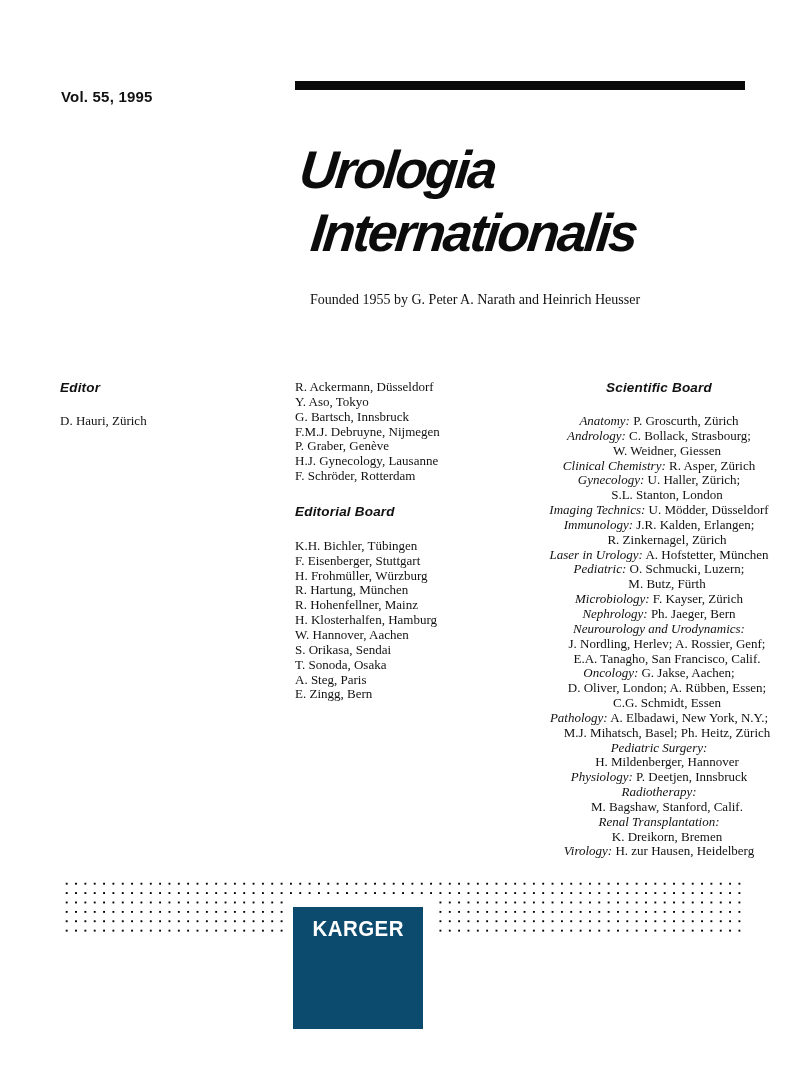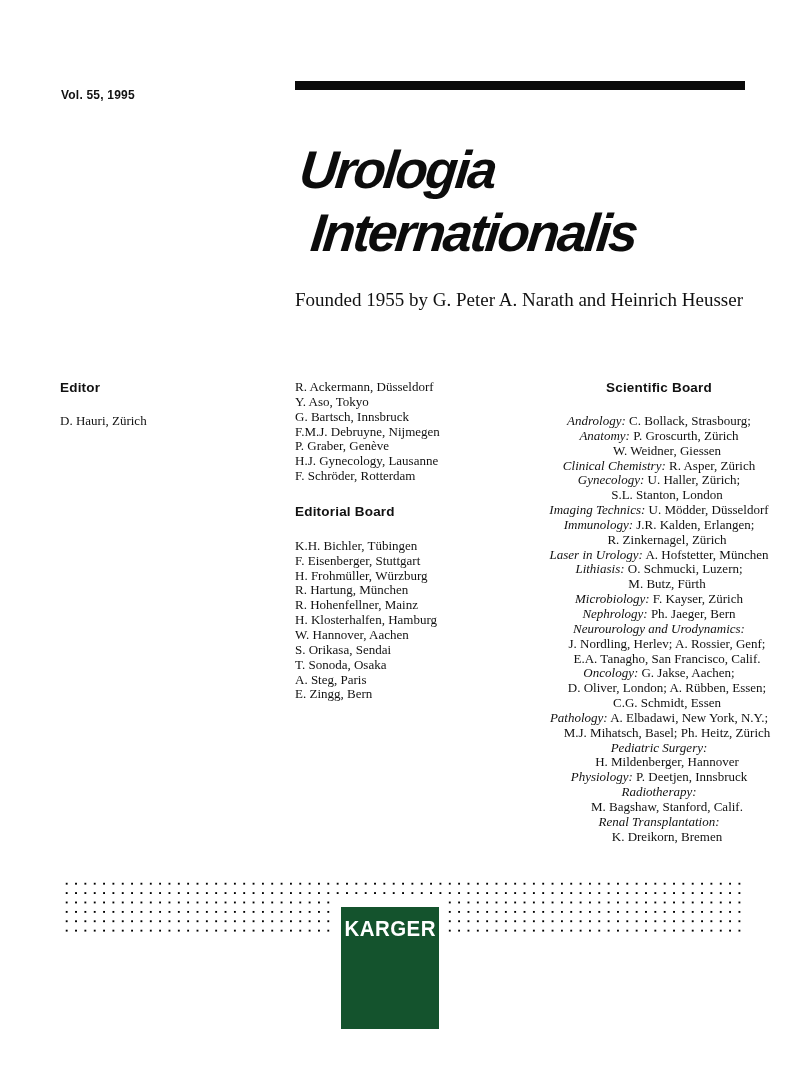--- a/index.html
+++ b/index.html
@@ -11,21 +11,21 @@
     overflow: hidden;
     font-family: "Liberation Serif", "DejaVu Serif", serif;
     color: #111111;
   }
   .volume {
     position: absolute;
     left: 61px;
     top: 88px;
     font-family: "Liberation Sans", sans-serif;
     font-weight: bold;
-    font-size: 12px;
+    font-size: 15px;
     letter-spacing: 0.2px;
   }
   .topbar {
     position: absolute;
     left: 295px;
     top: 81px;
     width: 450px;
     height: 9px;
     background: #0a0a0a;
   }
@@ -40,67 +40,67 @@
     line-height: 63px;
     letter-spacing: -2.5px;
     color: #0c0c0c;
     transform: skewX(-6deg);
     transform-origin: 0 100%;
     white-space: nowrap;
   }
   .title-line2 { margin-left: 18px; }
   .founded {
     position: absolute;
-    left: 295px;
+    left: 310px;
     top: 291px;
-    font-size: 19px;
+    font-size: 14px;
     line-height: 17.5px;
     white-space: nowrap;
   }
   .col {
     position: absolute;
     top: 380px;
     font-size: 13px;
     line-height: 14.85px;
   }
   .col-editor { left: 60px; width: 220px; }
   .col-middle { left: 295px; width: 228px; }
   .col-right  { left: 530px; width: 258px; text-align: center; }
   .col-heading {
     font-family: "Liberation Sans", sans-serif;
     font-weight: bold;
     font-size: 13.5px;
     line-height: 16px;
     margin-bottom: 18px;
     letter-spacing: 0.2px;
+    font-style: italic;
   }
   .heading-2 { margin-top: 20px; margin-bottom: 19px; }
   .member-line, .sb-line { white-space: nowrap; }
   .sb-field { font-style: italic; }
   .sb-cont { padding-left: 16px; }
   .dotband {
     position: absolute;
     left: 60px;
     top: 876px;
     width: 686px;
     height: 61px;
     background-image: radial-gradient(circle, #000 1.1px, rgba(0,0,0,0) 1.35px);
     background-size: 9.35px 9.4px;
     background-position: 2px 3px;
   }
   .karger-box {
     position: absolute;
     left: 293px;
     top: 907px;
-    width: 98px;
+    width: 130px;
     height: 122px;
-    background: #14532d;
+    background: #0c4a6e;
     box-shadow: 0 0 0 9px #ffffff;
     text-align: center;
-    margin-left: 48px;
   }
   .karger-text {
     display: inline-block;
     margin-top: 9px;
     color: #ffffff;
     font-family: "Liberation Sans", sans-serif;
     font-weight: bold;
     font-size: 22px;
     letter-spacing: 0.5px;
     transform: scaleX(0.93);
@@ -152,49 +152,50 @@
         <div class="member-line">S. Orikasa, Sendai</div>
         <div class="member-line">T. Sonoda, Osaka</div>
         <div class="member-line">A. Steg, Paris</div>
         <div class="member-line">E. Zingg, Bern</div>
       </div>
   </div>
 
   <div class="col col-right">
     <div class="col-heading">Scientific Board</div>
     <div id="scientific-list">
+        <div class="sb-line"><span class="sb-field">Anatomy:</span> P. Groscurth, Zürich</div>
         <div class="sb-line"><span class="sb-field">Andrology:</span> C. Bollack, Strasbourg;</div>
-        <div class="sb-line"><span class="sb-field">Anatomy:</span> P. Groscurth, Zürich</div>
         <div class="sb-line sb-cont">W. Weidner, Giessen</div>
         <div class="sb-line"><span class="sb-field">Clinical Chemistry:</span> R. Asper, Zürich</div>
         <div class="sb-line"><span class="sb-field">Gynecology:</span> U. Haller, Zürich;</div>
         <div class="sb-line sb-cont">S.L. Stanton, London</div>
         <div class="sb-line"><span class="sb-field">Imaging Technics:</span> U. Mödder, Düsseldorf</div>
         <div class="sb-line"><span class="sb-field">Immunology:</span> J.R. Kalden, Erlangen;</div>
         <div class="sb-line sb-cont">R. Zinkernagel, Zürich</div>
         <div class="sb-line"><span class="sb-field">Laser in Urology:</span> A. Hofstetter, München</div>
-        <div class="sb-line"><span class="sb-field">Lithiasis:</span> O. Schmucki, Luzern;</div>
+        <div class="sb-line"><span class="sb-field">Pediatric:</span> O. Schmucki, Luzern;</div>
         <div class="sb-line sb-cont">M. Butz, Fürth</div>
         <div class="sb-line"><span class="sb-field">Microbiology:</span> F. Kayser, Zürich</div>
         <div class="sb-line"><span class="sb-field">Nephrology:</span> Ph. Jaeger, Bern</div>
         <div class="sb-line"><span class="sb-field">Neurourology and Urodynamics:</span></div>
         <div class="sb-line sb-cont">J. Nordling, Herlev; A. Rossier, Genf;</div>
         <div class="sb-line sb-cont">E.A. Tanagho, San Francisco, Calif.</div>
         <div class="sb-line"><span class="sb-field">Oncology:</span> G. Jakse, Aachen;</div>
         <div class="sb-line sb-cont">D. Oliver, London; A. Rübben, Essen;</div>
         <div class="sb-line sb-cont">C.G. Schmidt, Essen</div>
         <div class="sb-line"><span class="sb-field">Pathology:</span> A. Elbadawi, New York, N.Y.;</div>
         <div class="sb-line sb-cont">M.J. Mihatsch, Basel; Ph. Heitz, Zürich</div>
         <div class="sb-line"><span class="sb-field">Pediatric Surgery:</span></div>
         <div class="sb-line sb-cont">H. Mildenberger, Hannover</div>
         <div class="sb-line"><span class="sb-field">Physiology:</span> P. Deetjen, Innsbruck</div>
         <div class="sb-line"><span class="sb-field">Radiotherapy:</span></div>
         <div class="sb-line sb-cont">M. Bagshaw, Stanford, Calif.</div>
         <div class="sb-line"><span class="sb-field">Renal Transplantation:</span></div>
         <div class="sb-line sb-cont">K. Dreikorn, Bremen</div>
+        <div class="sb-line"><span class="sb-field">Virology:</span> H. zur Hausen, Heidelberg</div>
       </div>
   </div>
 
   <div class="dotband"></div>
 
   <div class="karger-box">
     <span class="karger-text">KARGER</span>
   </div>
 
 </div>

